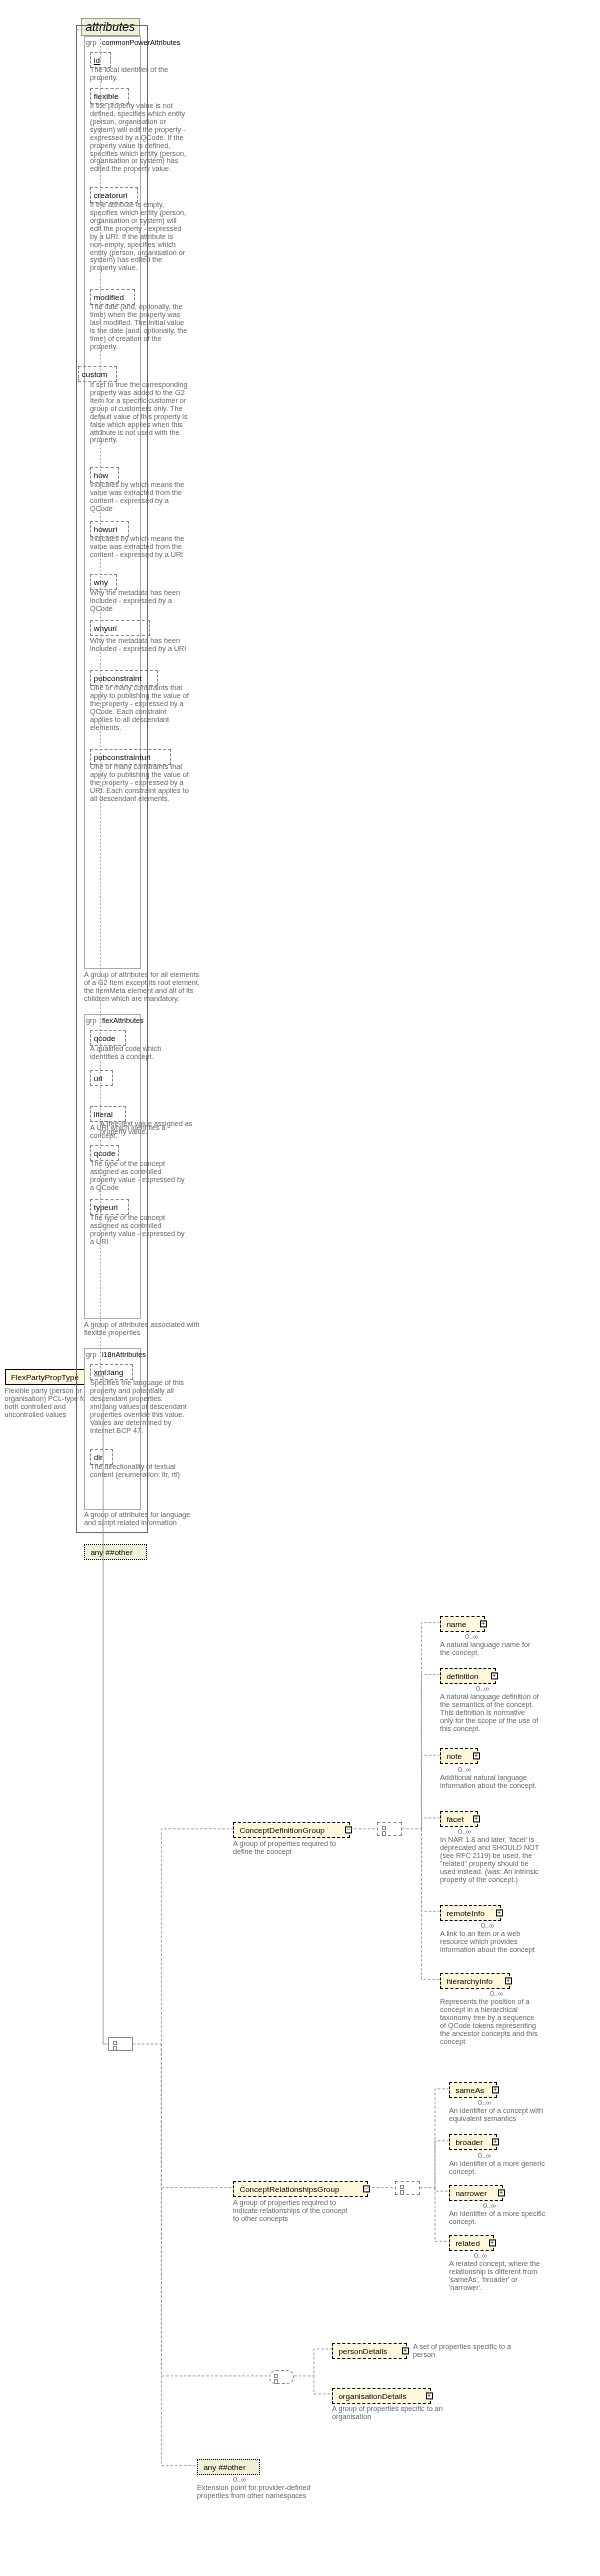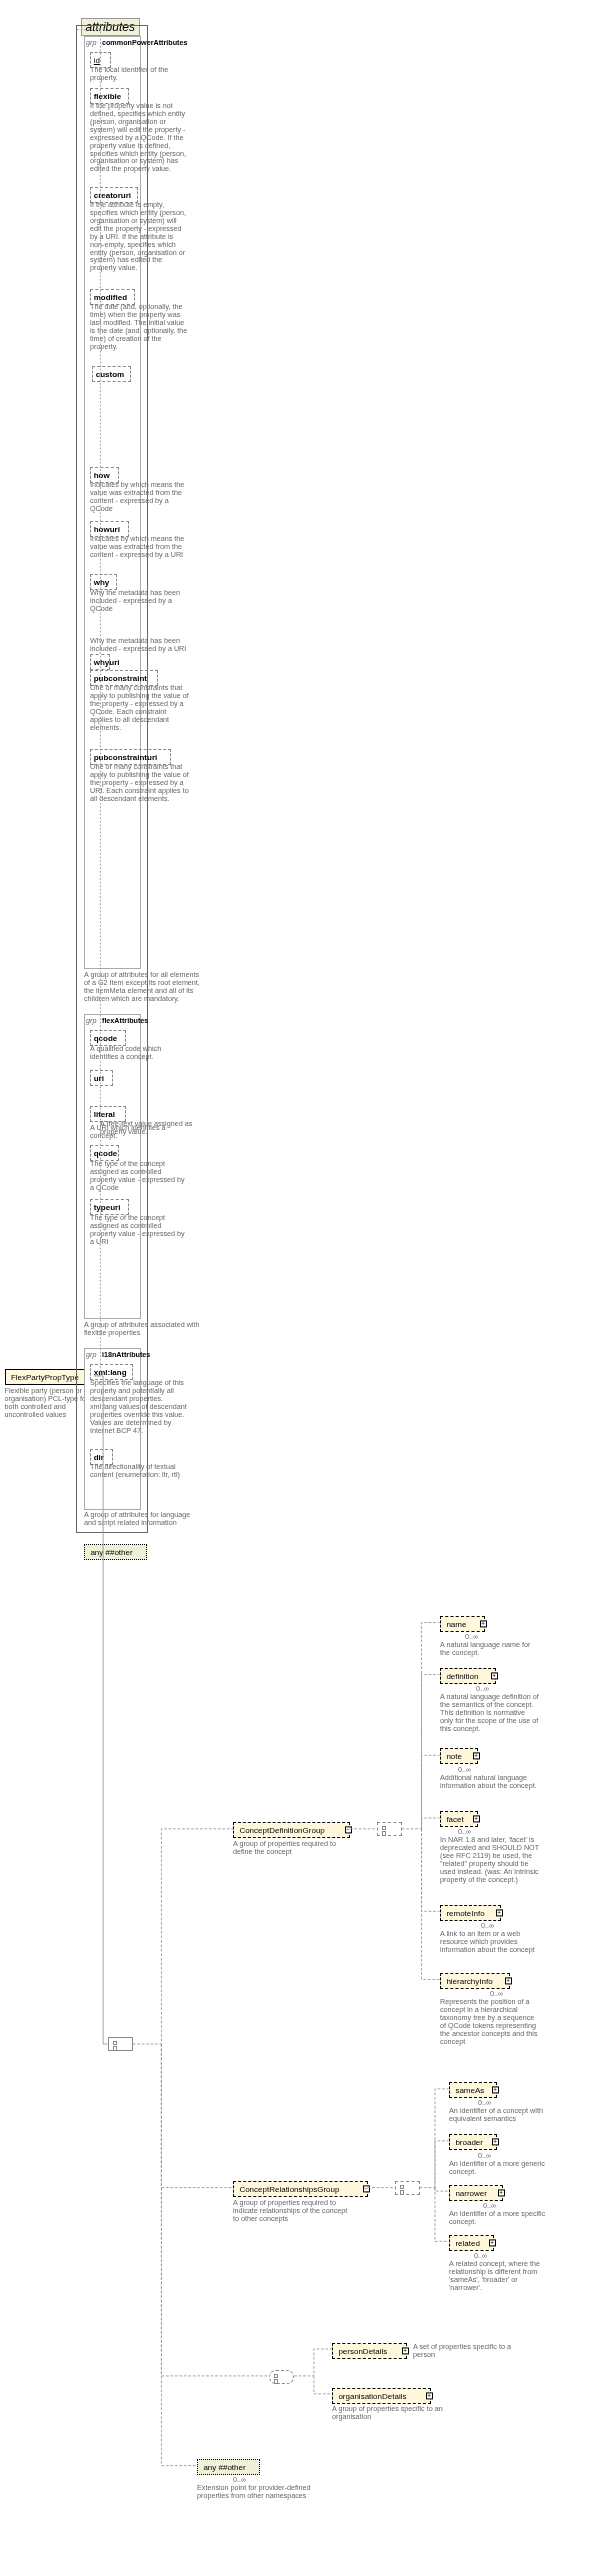--- a/index.html
+++ b/index.html
@@ -6,22 +6,22 @@
 body{font-family:Arial,sans-serif;font-size:8px;background:#fff;width:600px;position:relative}
 .container{position:relative;width:600px;height:2576px}
 .box{position:absolute;border:0.9px solid #000;background:#fff;padding:2.7px 5.4px;font-size:8px}
 .box-dotted{border:0.9px dotted #000}
 .box-dashed{border:0.9px dashed #000}
 .box-thick{border:1.8px solid #000}
 .box-gold{background:#fff8dc}
 .box-hdr{background:#f0f0d8;font-style:italic;font-size:12px;padding:0.9px 3.6px}
 .desc{position:absolute;font-size:7.2px;color:#666;line-height:1.1;max-width:99px}
 .desc-w{max-width:117px}
-.grp-label{font-style:italic;font-size:7.2px;color:#666;padding-right:3.6px}
-.attr-bold{font-weight:bold}
+.grp-label{font-size:7.2px;color:#666;padding-right:3.6px}
+.attr-bold{font-weight:normal}
 .underline{text-decoration:underline}
 .plus{position:absolute;right:-2.7px;top:50%;transform:translateY(-50%);width:7.2px;height:7.2px;border:0.9px solid #000;background:#fff;font-size:6.3px;line-height:5.4px;text-align:center}
 .seq{position:absolute;width:25px;height:14.4px;border:0.9px solid #888;background:#fff}
 .seq::before{content:"";position:absolute;left:3.6px;top:2.7px;width:2.7px;height:2.7px;border:0.9px solid #888}
 .seq::after{content:"";position:absolute;left:3.6px;top:8px;width:2.7px;height:2.7px;border:0.9px solid #888}
 .card{position:absolute;font-size:7.2px;color:#666}
 .tall-outline{position:absolute;border:0.9px solid #666;background:transparent}
 .corner-box{position:absolute;border:0.9px dashed #888;padding:2.7px}
 svg{position:absolute;top:0;left:0;pointer-events:none}
 </style>
@@ -52,32 +52,33 @@
 
 <div class="corner-box" style="left:90px;top:88px;width:39px"><span class="attr-bold">flexible</span></div>
 <div class="desc" style="left:90px;top:102px">If the property value is not defined, specifies which entity (person, organisation or system) will edit the property - expressed by a QCode. If the property value is defined, specifies which entity (person, organisation or system) has edited the property value.</div>
 
 <div class="corner-box" style="left:90px;top:187px;width:48px"><span class="attr-bold">creatoruri</span></div>
 <div class="desc" style="left:90px;top:201px">If the attribute is empty, specifies which entity (person, organisation or system) will edit the property - expressed by a URI. If the attribute is non-empty, specifies which entity (person, organisation or system) has edited the property value.</div>
 
 <div class="corner-box" style="left:90px;top:289px;width:45px"><span class="attr-bold">modified</span></div>
 <div class="desc" style="left:90px;top:303px">The date (and, optionally, the time) when the property was last modified. The initial value is the date (and, optionally, the time) of creation of the property.</div>
 
-<div class="corner-box" style="left:92px;top:366px;width:39px"><span class="attr-bold">custom</span></div>
+<div class="corner-box" style="left:78px;top:366px;width:39px"><span class="attr-bold">custom</span></div>
+<div class="desc" style="left:90px;top:381px">If set to true the corresponding property was added to the G2 Item for a specific customer or group of customers only. The default value of this property is false which applies when this attribute is not used with the property.</div>
 
 <div class="corner-box" style="left:90px;top:467px;width:29px"><span class="attr-bold">how</span></div>
 <div class="desc" style="left:90px;top:481px">Indicates by which means the value was extracted from the content - expressed by a QCode</div>
 
 <div class="corner-box" style="left:90px;top:521px;width:39px"><span class="attr-bold">howuri</span></div>
 <div class="desc" style="left:90px;top:535px">Indicates by which means the value was extracted from the content - expressed by a URI</div>
 
 <div class="corner-box" style="left:90px;top:574px;width:27px"><span class="attr-bold">why</span></div>
 <div class="desc" style="left:90px;top:589px">Why the metadata has been included - expressed by a QCode</div>
 
-<div class="corner-box" style="left:90px;top:654px;width:20px"><span class="attr-bold">whyuri</span></div>
+<div class="corner-box" style="left:90px;top:620px;width:60px"><span class="attr-bold">whyuri</span></div>
 <div class="desc" style="left:90px;top:637px">Why the metadata has been included - expressed by a URI</div>
 
 <div class="corner-box" style="left:90px;top:670px;width:68px"><span class="attr-bold">pubconstraint</span></div>
 <div class="desc" style="left:90px;top:684px">One or many constraints that apply to publishing the value of the property - expressed by a QCode. Each constraint applies to all descendant elements.</div>
 
 <div class="corner-box" style="left:90px;top:749px;width:81px"><span class="attr-bold">pubconstrainturi</span></div>
 <div class="desc" style="left:90px;top:763px">One or many constraints that apply to publishing the value of the property - expressed by a URI. Each constraint applies to all descendant elements.</div>
 
 <div class="desc desc-w" style="left:84px;top:971px">A group of attributes for all elements of a G2 Item except its root element, the itemMeta element and all of its children which are mandatory.</div>
 

